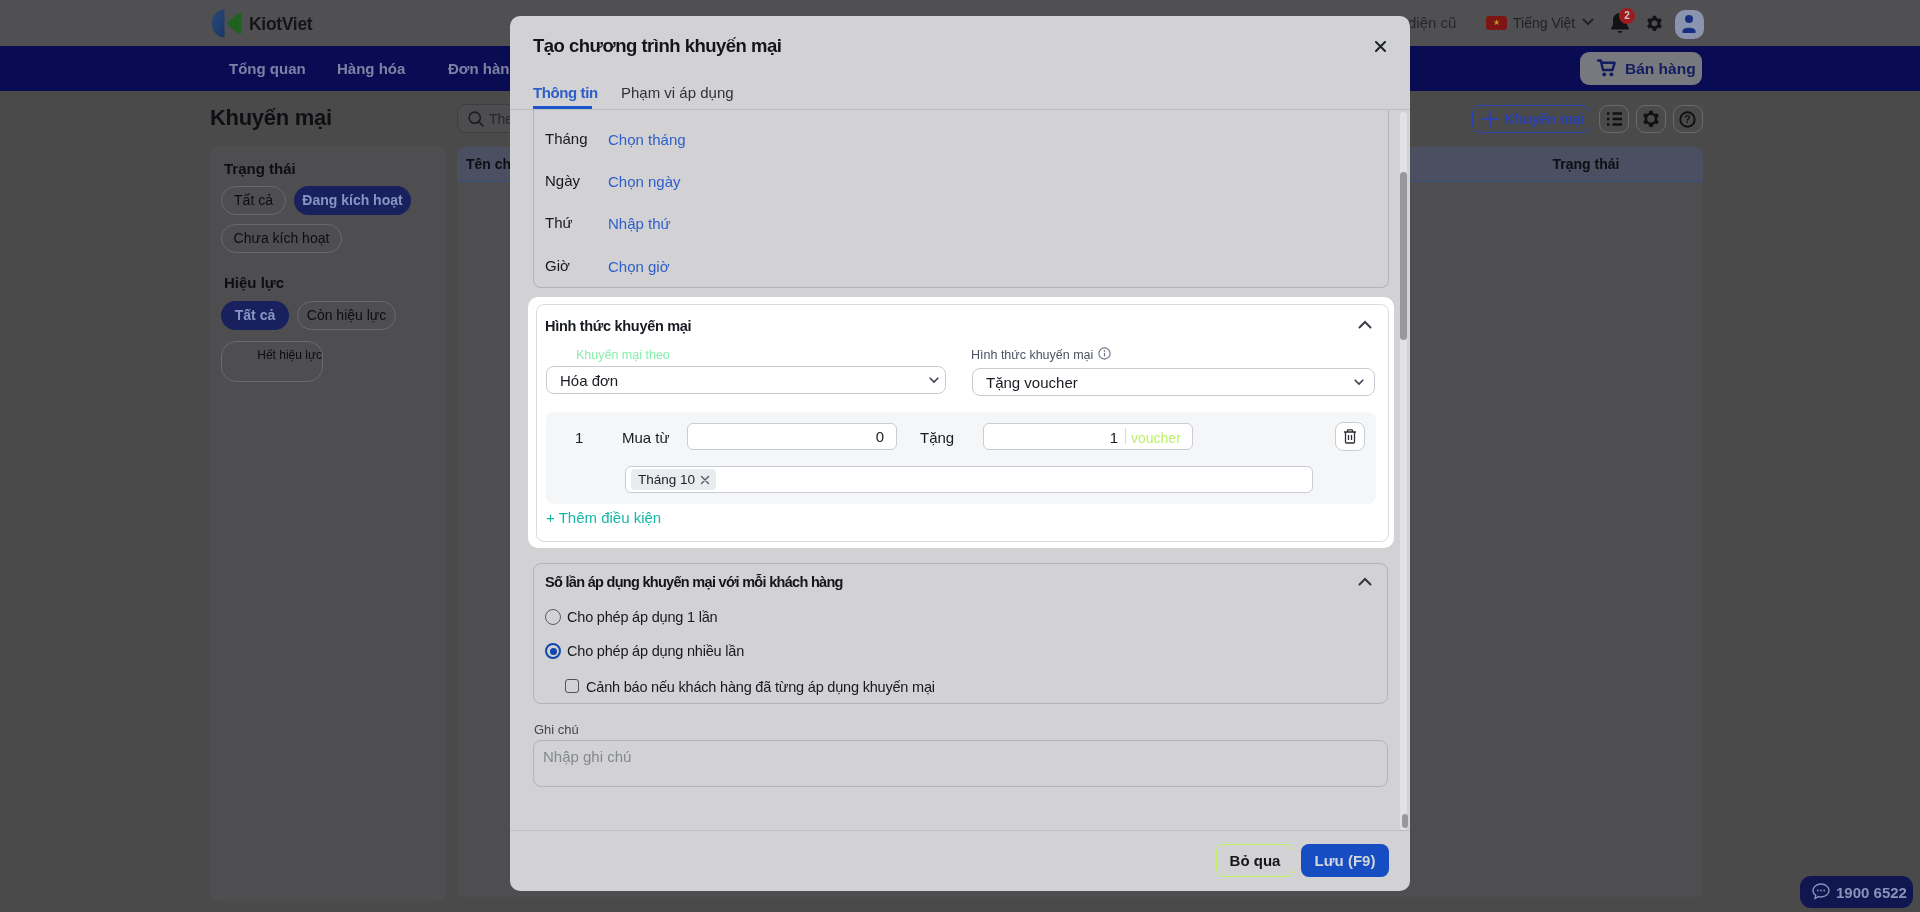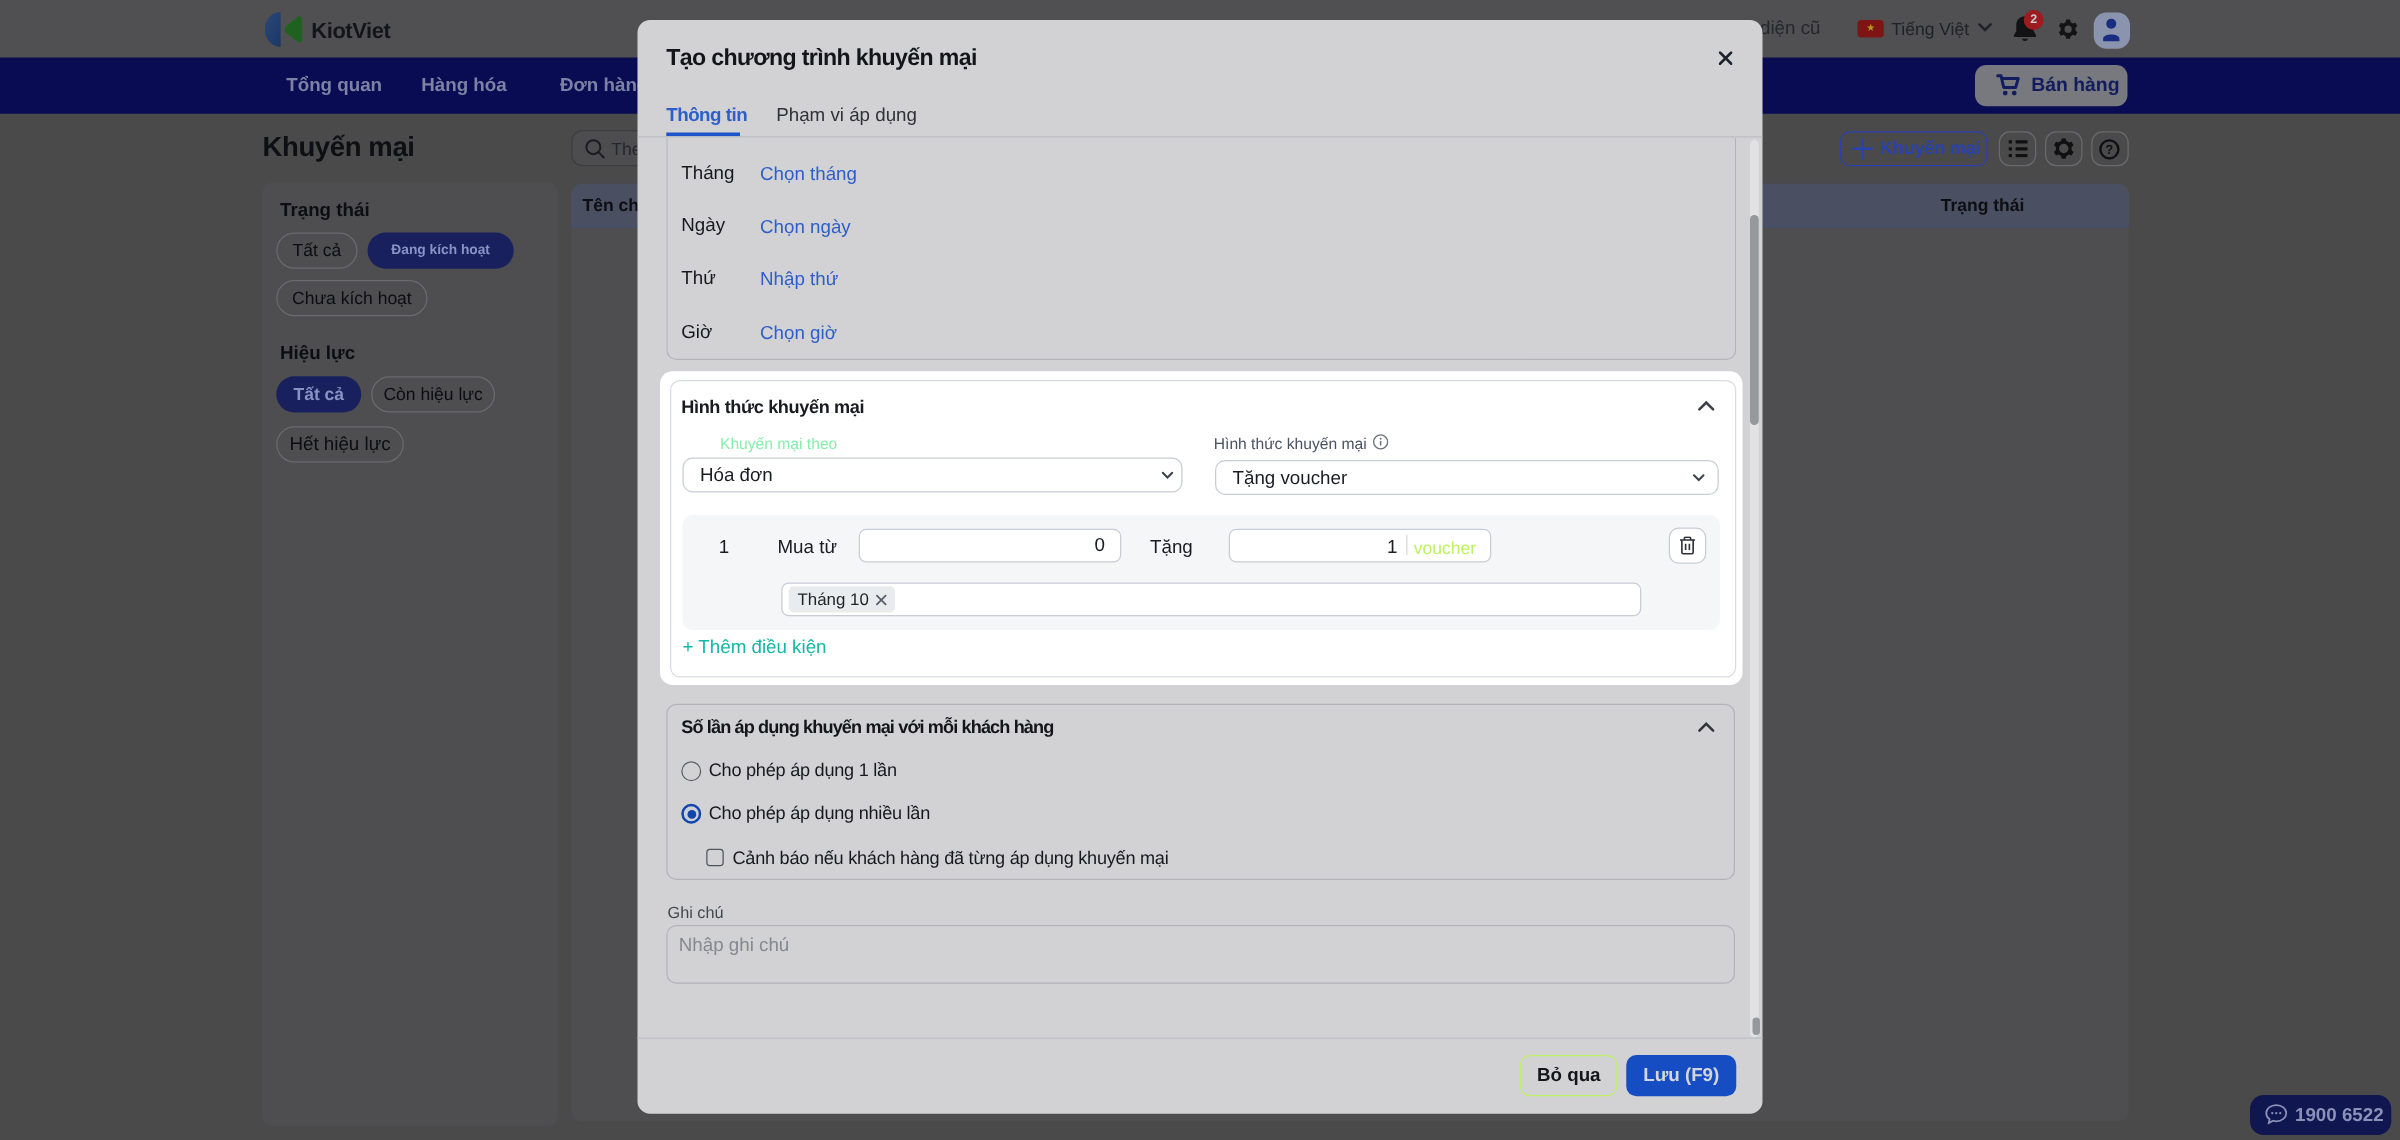--- a/index.html
+++ b/index.html
@@ -86,26 +86,26 @@
 </svg>
 <div class="abs" style="left:1673px;top:105px;width:30px;height:28px;border-radius:9px;border:1.5px solid #6a6a6e;"></div>
 <svg class="abs" style="left:1679px;top:111px;" width="17" height="17" viewBox="0 0 17 17">
   <circle cx="8.5" cy="8.5" r="7.2" stroke="#101014" stroke-width="1.9" fill="none"></circle>
   <text x="8.5" y="12.2" text-anchor="middle" font-size="10.5" font-weight="700" fill="#101014" font-family="Liberation Sans">?</text>
 </svg>
 
 <div class="abs" style="left:210px;top:146px;width:236px;height:755px;border-radius:8px;background:#4e4e50;"></div>
 <div class="abs" style="left:224px;top:160px;font-size:15px;font-weight:700;color:#0d0e11;">Trạng thái</div>
 <div class="abs" style="left:221px;top:186px;width:65px;height:29px;border-radius:15px;border:1px solid #6a6a6e;color:#0c0d10;font-size:14px;font-weight:500;text-align:center;line-height:27px;">Tất cả</div>
-<div class="abs" style="left:294px;top:186px;width:117px;height:29px;border-radius:15px;background:#18205e;color:#8a94c4;font-size:11px;font-weight:600;text-align:center;line-height:29px;">Đang kích hoạt</div>
+<div class="abs" style="left:294px;top:186px;width:117px;height:29px;border-radius:15px;background:#18205e;color:#8a94c4;font-size:14px;font-weight:600;text-align:center;line-height:29px;">Đang kích hoạt</div>
 <div class="abs" style="left:221px;top:224px;width:121px;height:29px;border-radius:15px;border:1px solid #6a6a6e;color:#0c0d10;font-size:14px;font-weight:500;text-align:center;line-height:27px;">Chưa kích hoạt</div>
 <div class="abs" style="left:224px;top:274px;font-size:15px;font-weight:700;color:#0d0e11;">Hiệu lực</div>
 <div class="abs" style="left:221px;top:301px;width:68px;height:29px;border-radius:15px;background:#18205e;color:#8a94c4;font-size:14px;font-weight:600;text-align:center;line-height:29px;">Tất cả</div>
 <div class="abs" style="left:297px;top:301px;width:99px;height:29px;border-radius:15px;border:1px solid #6a6a6e;color:#0c0d10;font-size:14px;font-weight:500;text-align:center;line-height:27px;">Còn hiệu lực</div>
-<div class="abs" style="left:221px;top:341px;width:102px;height:29px;border-radius:15px;border:1px solid #6a6a6e;color:#0c0d10;font-size:15px;font-weight:500;text-align:center;line-height:27px;">Hết hiệu lực</div>
+<div class="abs" style="left:221px;top:341px;width:102px;height:41px;border-radius:15px;border:1px solid #6a6a6e;color:#0c0d10;font-size:12px;font-weight:500;text-align:right;line-height:27px;">Hết hiệu lực</div>
 
 <div class="abs" style="left:457px;top:147px;width:1246px;height:750px;border-radius:8px;background:#4e4e50;"></div>
 <div class="abs" style="left:457px;top:147px;width:1246px;height:35px;border-radius:8px 8px 0 0;background:#4a5061;border-bottom:1.5px solid #3a5080;"></div>
 <div class="abs" style="left:466px;top:156px;font-size:14px;font-weight:700;color:#0d0e12;">Tên chương trình</div>
 <div class="abs" style="left:1540px;top:156px;width:92px;text-align:center;font-size:14px;font-weight:700;color:#0d0e12;">Trạng thái</div>
 
 <div class="abs" style="left:1800px;top:876px;width:113px;height:32px;border-radius:11px;background:#101750;"></div>
 <svg class="abs" style="left:1812px;top:883px;" width="18" height="17" viewBox="0 0 18 17">
   <path d="M9 1 C4.5 1 1 4 1 7.5 C1 9.5 2 11.2 3.7 12.3 L3 15.5 L6.5 13.6 C7.3 13.8 8.1 14 9 14 C13.5 14 17 11 17 7.5 C17 4 13.5 1 9 1 Z" stroke="#8a92b8" stroke-width="1.4" fill="none"></path>
   <circle cx="5.8" cy="7.5" r="0.9" fill="#8a92b8"></circle>

